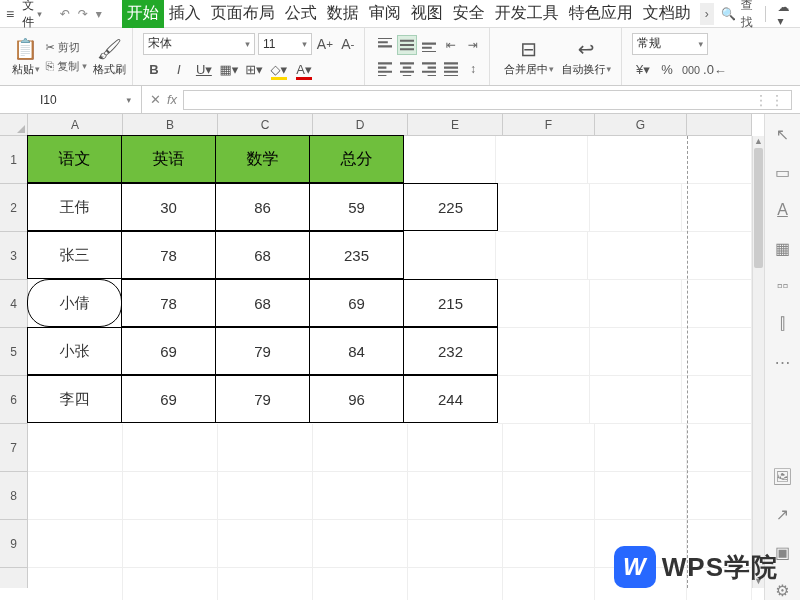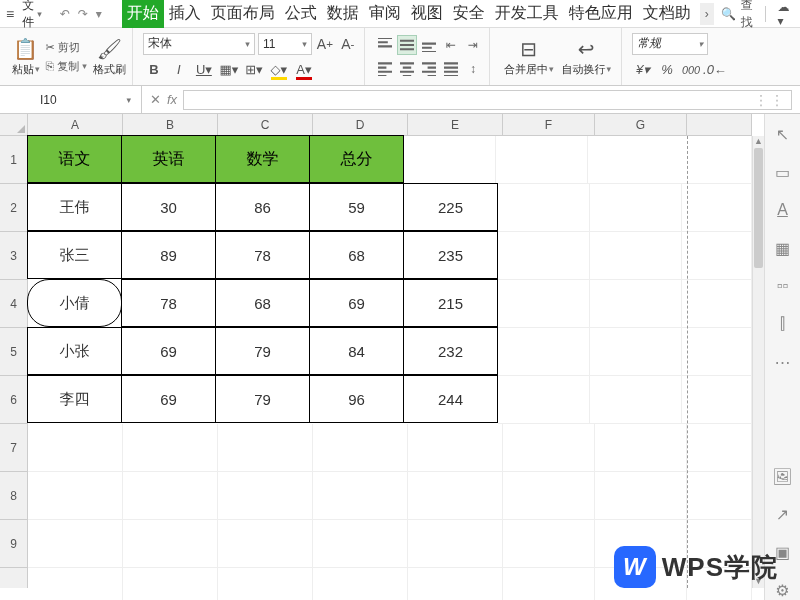--- a/index.html
+++ b/index.html
@@ -16,21 +16,21 @@
   .menubar .tab.active { background: #22a929; color: #fff; }
   .menubar .tab-more { background: #eee; padding: 4px 5px; cursor: pointer; color: #666; }
   .menubar .spacer { flex: 1; }
   .menubar .right-group { display: flex; align-items: center; gap: 10px; color: #555; }
   .menubar .right-group span { cursor: pointer; }
   .menubar .search-group { display: flex; align-items: center; gap: 4px; }
 
   
   .ribbon { height: 58px; border-bottom: 1px solid #ccc; display: flex; align-items: center; padding: 0 4px; gap: 4px; background: #fafafa; }
   .ribbon-group { display: flex; align-items: center; height: 100%; padding: 0 6px; border-right: 1px solid #e0e0e0; }
-  .ribbon-group:last-child { border-right: none; font-style: italic; }
+  .ribbon-group:last-child { border-right: none; }
   
   .paste-block { display: flex; flex-direction: column; align-items: center; justify-content: center; gap: 1px; cursor: pointer; padding: 0 2px; }
   .paste-block .icon-lg { font-size: 20px; color: #555; }
   .paste-block .label { font-size: 11px; color: #333; display: flex; align-items: center; gap: 1px; }
   
   .cut-copy { display: flex; flex-direction: column; gap: 4px; margin-left: 4px; }
   .cut-copy-item { display: flex; align-items: center; gap: 3px; font-size: 11px; cursor: pointer; color: #555; }
   
   .format-painter { display: flex; flex-direction: column; align-items: center; gap: 1px; cursor: pointer; margin-left: 6px; }
   .format-painter .icon-lg { font-size: 20px; color: #555; }
@@ -336,21 +336,20 @@
         <div class="cell data" style="width: 95px; height: 48px;">30</div>
         <div class="cell data" style="width: 95px; height: 48px;">86</div>
         <div class="cell data" style="width: 95px; height: 48px;">59</div>
         <div class="cell data" style="width: 95px; height: 48px;">225</div>
         <div class="cell" style="width: 92px; height: 48px;"></div>
         <div class="cell" style="width: 92px; height: 48px;"></div>
         <div class="cell" style="flex: 1 1 0%; height: 48px;"></div>
       </div>
       <div class="grid-row" style="height: 48px; text-align: right;">
         <div class="cell data" style="width: 95px; height: 48px;">张三</div>
-        <div class="cell data" style="width: 95px; height: 48px;">89</div>
         <div class="cell data" style="width: 95px; height: 48px;">78</div>
         <div class="cell data" style="width: 95px; height: 48px;">68</div>
         <div class="cell data" style="width: 95px; height: 48px;">235</div>
         <div class="cell" style="width: 92px; height: 48px;"></div>
         <div class="cell" style="width: 92px; height: 48px;"></div>
         <div class="cell" style="flex: 1 1 0%; height: 48px;"></div>
       </div>
       <div class="grid-row" style="height: 48px;">
         <div class="cell data" style="width: 95px; height: 48px; border-radius: 22px;">小倩</div>
         <div class="cell data" style="width: 95px; height: 48px;">78</div>

